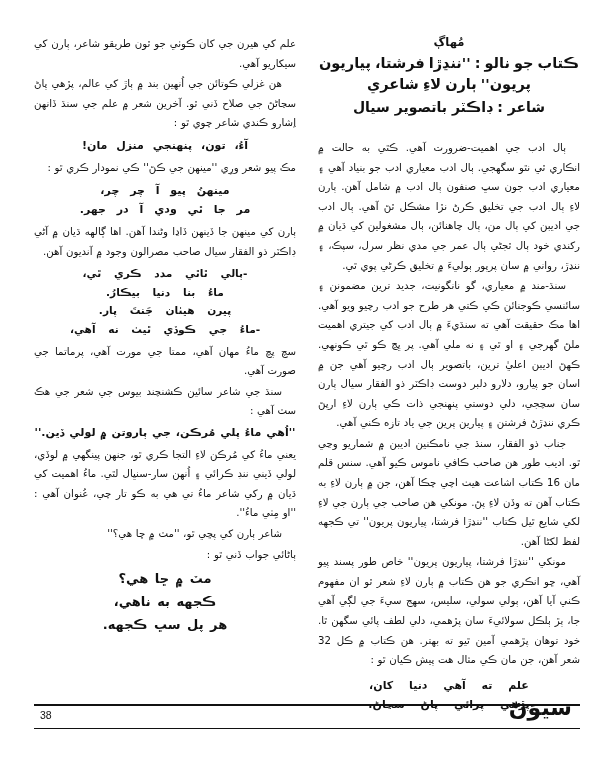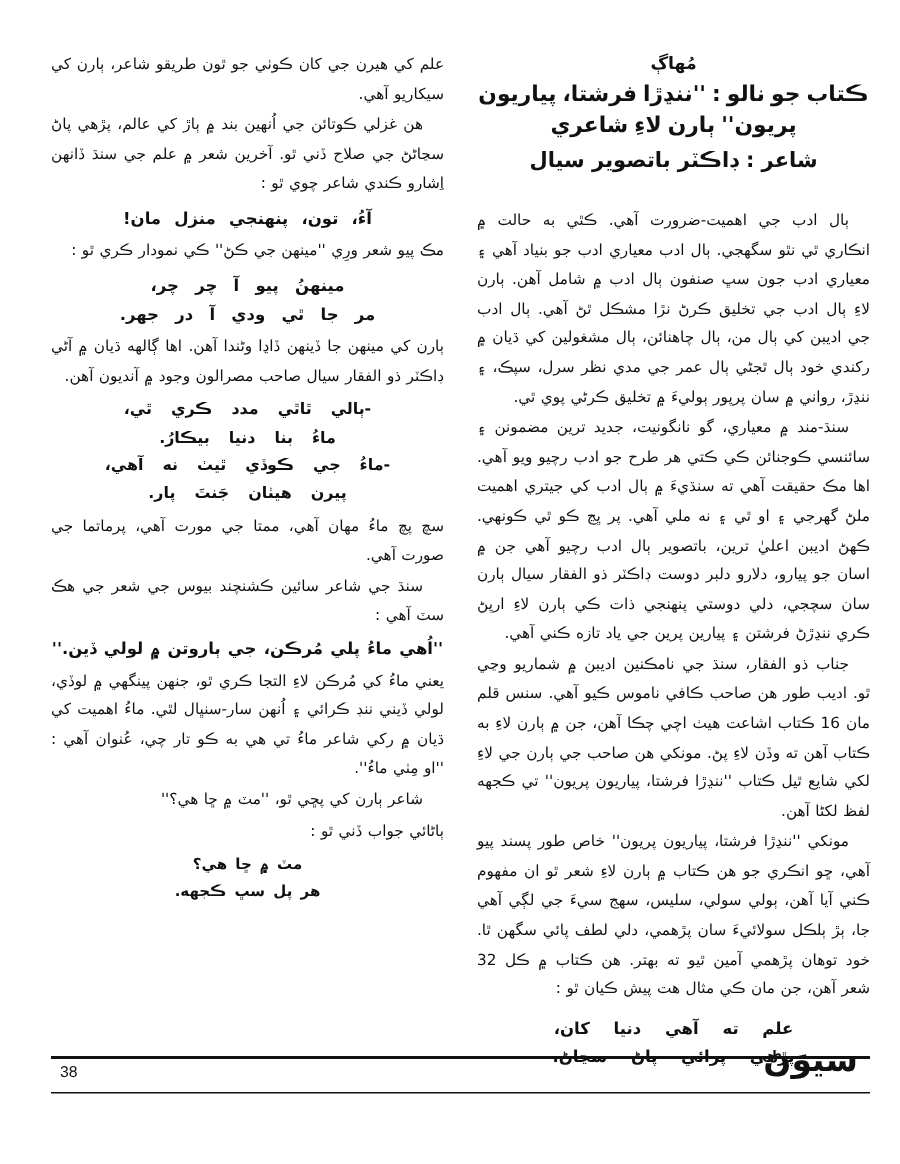--- a/index.html
+++ b/index.html
@@ -108,21 +108,21 @@
     margin: 2px 0 2px 0;
     word-spacing: 1px;
   }
 
   .verse-short {
     margin: 4px 0 0 0;
     text-align: center;
   }
   .verse-short .verse-line {
     word-spacing: 2px;
-    font-size: 10px;
+    font-size: 13px;
   }
 
   
   .couplet {
     margin-top: 6px;
     text-align: center;
   }
   .couplet .verse-line {
     word-spacing: 12px;
     font-size: 11px;
@@ -213,35 +213,36 @@
       <div class="verse">
         <div class="verse-line">مينهنُ پيو آ چر چر،</div>
         <div class="verse-line">مر جا ٿي ودي آ در جهر.</div>
       </div>
 
       <p class="para no-indent">ٻارن کي مينهن جا ڏينهن ڏاڍا وڻندا آهن. اها ڳالهه ڌيان ۾ آڻي ڊاڪٽر ذو الفقار سيال صاحب مصرالون وجود ۾ آنديون آهن.</p>
 
       <div class="verse quad">
         <div class="verse-line">-ٻالي ٿاٿي مدد ڪري ٿي،</div>
         <div class="verse-line">ماءُ بنا دنيا بيڪارُ.</div>
+        <div class="verse-line">پيرن هيٺان جَنتَ پار.</div>
         <div class="verse-line">-ماءُ جي ڪوڏي ٿيٺ نه آهي،</div>
-        <div class="verse-line">پيرن هيٺان جَنتَ پار.</div>
       </div>
 
       <p class="para no-indent">سچ پچ ماءُ مهان آهي، ممتا جي مورت آهي، پرماتما جي صورت آهي.</p>
       <p class="para">سنڌ جي شاعر سائين ڪشنچند بيوس جي شعر جي هڪ سٽ آهي :</p>
 
       <div class="quote-line">''اُهي ماءُ پلي مُرڪن، جي ٻاروتن ۾ لولي ڏين.''</div>
 
       <p class="para no-indent">يعني ماءُ کي مُرڪن لاءِ التجا ڪري ٿو، جنهن پينگهي ۾ لوڏي، لولي ڏيني ننڊ ڪرائي ۽ اُنهن سار-سنڀال لٿي. ماءُ اهميت کي ڌيان ۾ رکي شاعر ماءُ تي هي به ڪو تار چي، عُنوان آهي : ''او مِٺي ماءُ''.</p>
       <p class="para">شاعر ٻارن کي پڇي ٿو، ''مٽ ۾ ڇا هي؟''</p>
       <p class="para no-indent">ٻاڻائي جواب ڏني ٿو :</p>
 
       <div class="verse verse-short">
         <div class="verse-line">مٽ ۾ ڇا هي؟</div>
+        <div class="verse-line">ڪجهه به ناهي،</div>
         <div class="verse-line">هر پل سڀ ڪجهه.</div>
       </div>
 
     </div>
 
   </div>
 
   <div class="footer">
     <div class="rule"></div>
     <div class="footer-inner">

